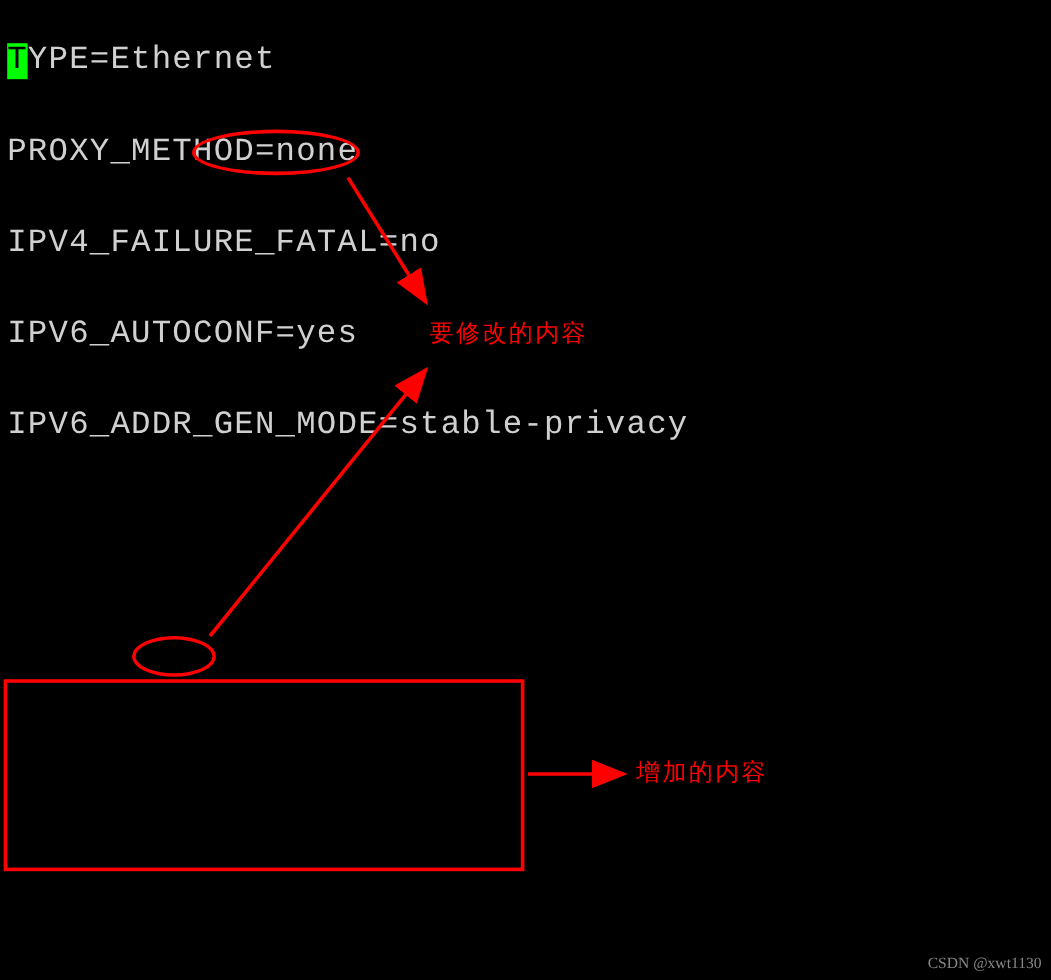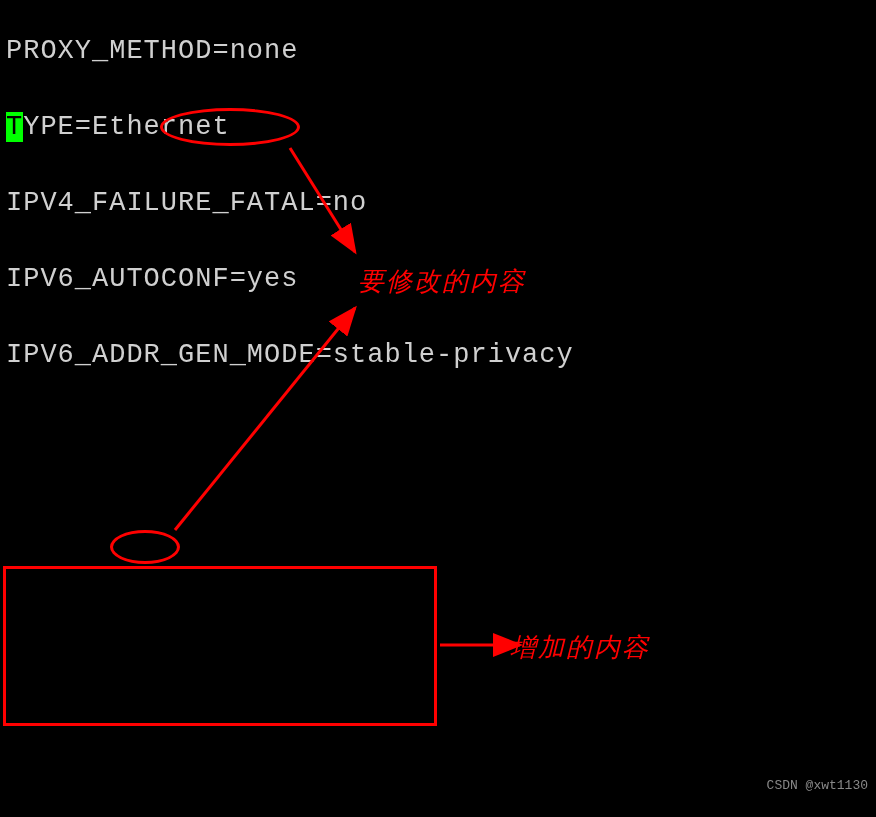--- a/index.html
+++ b/index.html
@@ -34,55 +34,54 @@
     }
     .rect-box {
       position: absolute;
       border: 3px solid #ff0000;
       pointer-events: none;
     }
     .annotation {
       position: absolute;
       color: #ff0000;
       font-family: "Microsoft YaHei", "SimSun", sans-serif;
-      font-size: 26px;
+      font-size: 20px;
       letter-spacing: 2px;
-      font-style: italic;
     }
     .arrow-svg {
       position: absolute;
       top: 0; left: 0;
       width: 876px; height: 817px;
       pointer-events: none;
     }
     .watermark {
       position: absolute;
       right: 8px;
-      bottom: 24px;
+      bottom: 6px;
       color: #888;
       font-size: 13px;
-      font-family: Liberation Mono, monospace;
+      font-family: Liberation Serif, serif;
       letter-spacing: 0;
     }
     .faint-mark {
       position: absolute;
       right: 80px;
       bottom: 12px;
       color: #2a2a2a;
       font-size: 20px;
       font-family: Arial, sans-serif;
       letter-spacing: 2px;
     }
   </style>
 </head>
 <body>
 
 <div class="terminal">
+<span class="line"><span class="cursor">T</span><span>YPE=Ethernet</span></span>
 <span class="line">PROXY_METHOD=none</span>
-<span class="line"><span class="cursor">T</span><span>YPE=Ethernet</span></span>
 <span class="line">IPV4_FAILURE_FATAL=no</span>
 <span class="line">IPV6_AUTOCONF=yes</span>
 <span class="line">IPV6_ADDR_GEN_MODE=stable-privacy</span>
 
 
 
 
 
 
 
@@ -90,21 +89,21 @@
 
 </div>
 
 <div class="ellipse" style="left:160px; top:108px; width:140px; height:38px;"></div>
 
 <div class="ellipse" style="left:110px; top:530px; width:70px; height:34px;"></div>
 
 <div class="rect-box" style="left:3px; top:566px; width:434px; height:160px;"></div>
 
 <div class="annotation" style="left:358px; top:264px;">要修改的内容</div>
-<div class="annotation" style="left:510px; top:630px;">增加的内容</div>
+<div class="annotation" style="left:530px; top:630px;">增加的内容</div>
 
 <svg class="arrow-svg">
   <defs>
     <marker id="arrowhead" markerWidth="10" markerHeight="8" refX="9" refY="4" orient="auto">
       <polygon points="0 0, 10 4, 0 8" fill="#ff0000"></polygon>
     </marker>
   </defs>
 
   <line x1="290" y1="148" x2="355" y2="252" stroke="#ff0000" stroke-width="3" marker-end="url(#arrowhead)"></line>
 

